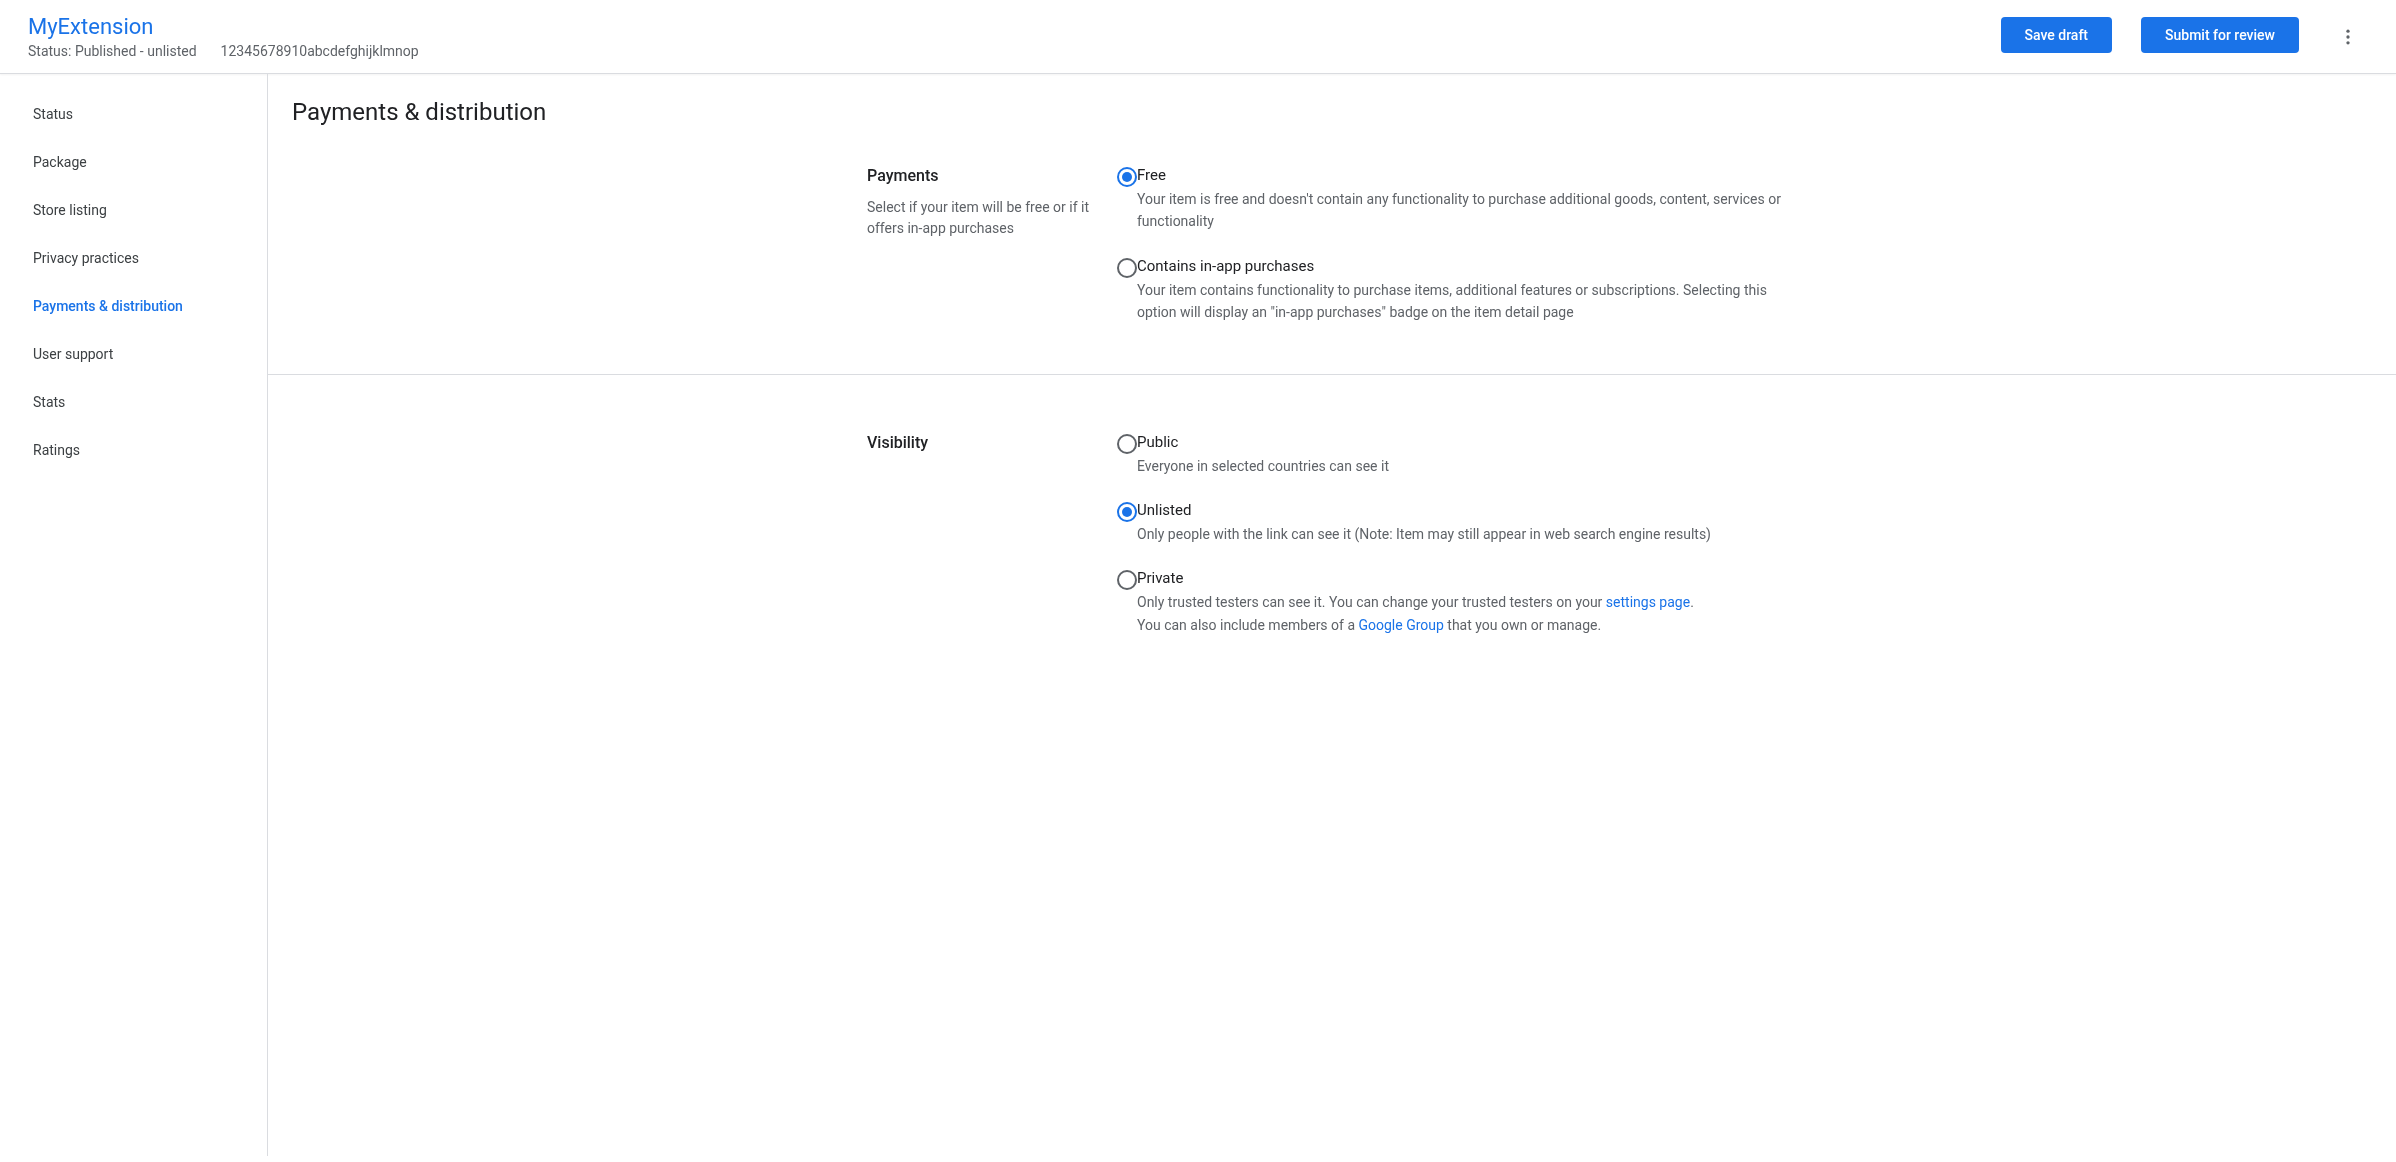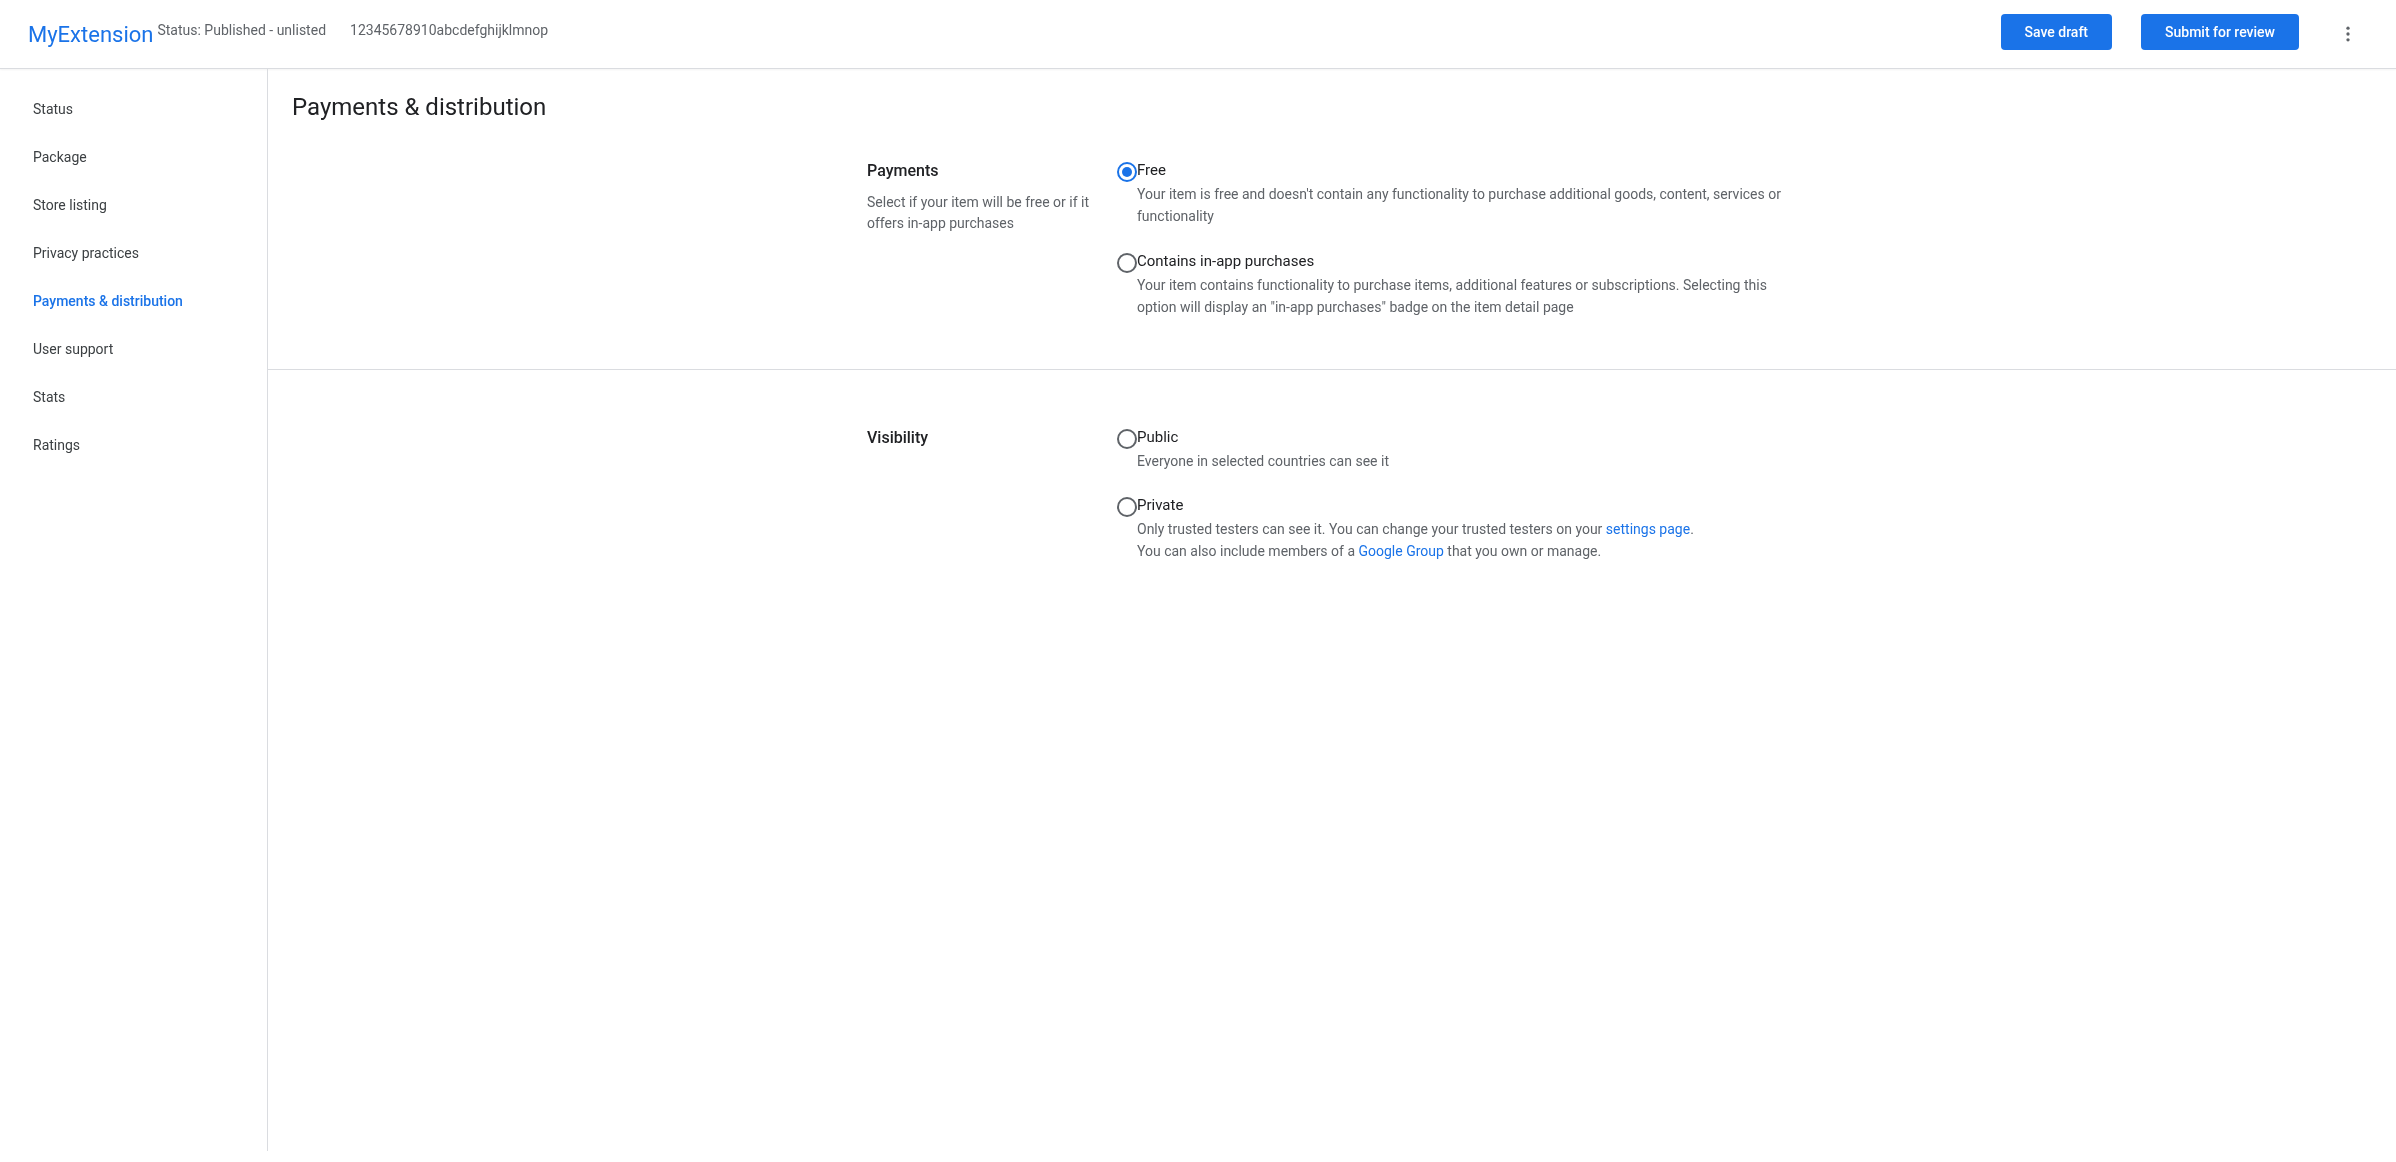--- a/index.html
+++ b/index.html
@@ -15,21 +15,21 @@
     .header {
       display: flex;
       align-items: center;
       justify-content: space-between;
       padding: 14px 28px;
       border-bottom: 1px solid #dadce0;
       box-shadow: 0 1px 2px rgba(0,0,0,0.05);
     }
     .header-left {
       display: flex;
-      flex-direction: row;
+      flex-direction: column;
       gap: 4px;
     }
     .header-title {
       color: #1a73e8;
       font-size: 22px;
       font-weight: 400;
     }
     .header-meta {
       display: flex;
       gap: 24px;
@@ -243,20 +243,27 @@
       </div>
       <div class="section-right">
         <div class="radio-option">
           <div class="radio-circle"></div>
           <div class="radio-content">
             <div class="radio-label">Public</div>
             <div class="radio-desc">Everyone in selected countries can see it</div>
           </div>
         </div>
         <div class="radio-option">
+          <div class="radio-circle selected"></div>
+          <div class="radio-content">
+            <div class="radio-label">Unlisted</div>
+            <div class="radio-desc">Only people with the link can see it (Note: Item may still appear in web search engine results)</div>
+          </div>
+        </div>
+        <div class="radio-option">
           <div class="radio-circle"></div>
           <div class="radio-content">
             <div class="radio-label">Private</div>
             <div class="radio-desc">
               <span>Only trusted testers can see it. You can change your trusted testers on your </span><a>settings page</a><span>.</span><br>
               <span>You can also include members of a </span><a>Google Group</a><span> that you own or manage.</span>
             </div>
           </div>
         </div>
       </div>

